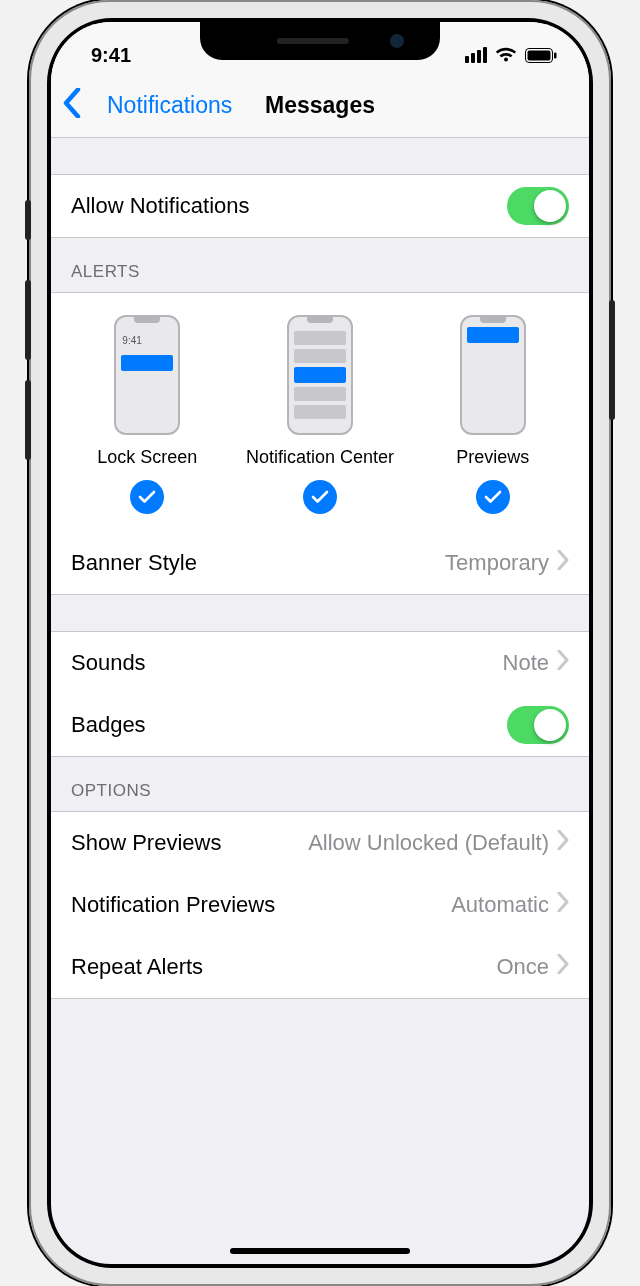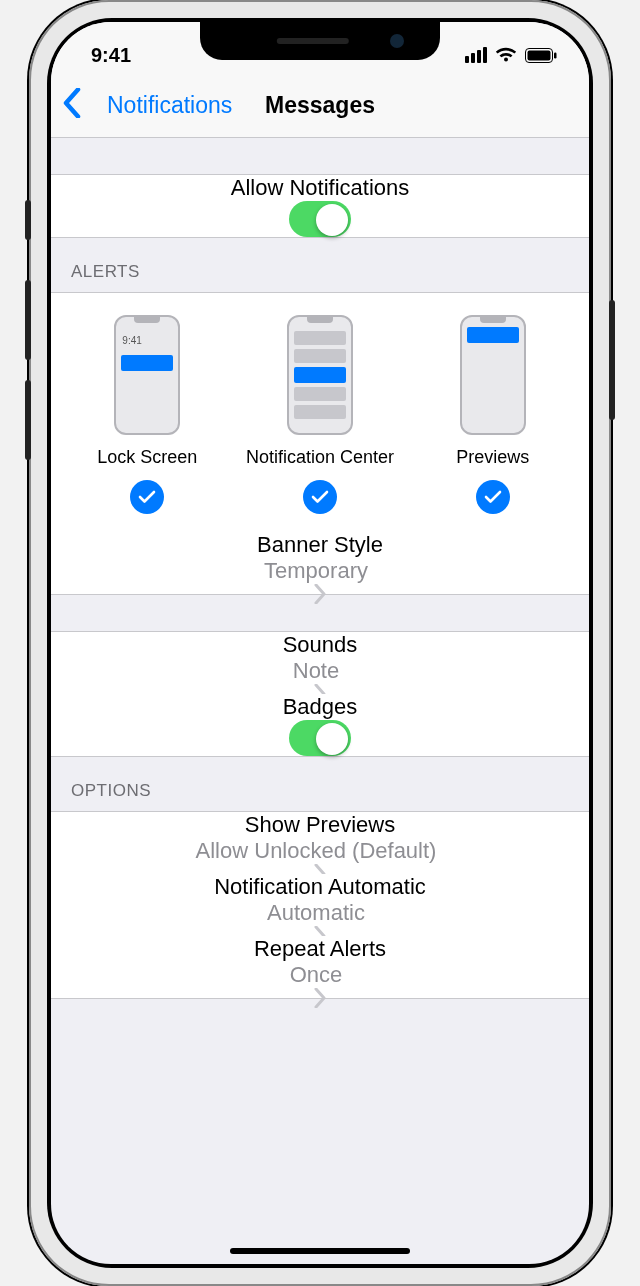--- a/index.html
+++ b/index.html
@@ -117,21 +117,20 @@
     letter-spacing: 0.5px;
   }
   .row {
     background: #fff;
     display: flex;
     align-items: center;
     padding: 0 20px;
     height: 62px;
     font-size: 22px;
     border-top: 0.5px solid #c8c8cc;
-    flex-direction: column;
   }
   .row:last-child { border-bottom: 0.5px solid #c8c8cc; }
   .group .row + .row { border-top: none; }
   .group .row:not(:last-child)::after{
     content:"";
     position:absolute;
     left:20px; right:0; bottom:0;
     height:0.5px; background:#c8c8cc;
   }
   .group .row{ position:relative; }
@@ -339,21 +338,21 @@
         <div class="group">
           <div class="row">
             <span class="label">Show Previews</span>
             <span class="spacer"></span>
             <span class="value">Allow Unlocked (Default)</span>
             <span class="chevron"><svg viewBox="0 0 12 20">
                   <path d="M2 1l8 9-8 9" stroke="#c7c7cc" stroke-width="3" fill="none" stroke-linecap="round" stroke-linejoin="round"></path>
                 </svg></span>
           </div>
           <div class="row">
-            <span class="label">Notification Automatic</span>
+            <span class="label">Notification Previews</span>
             <span class="spacer"></span>
             <span class="value">Automatic</span>
             <span class="chevron"><svg viewBox="0 0 12 20">
                   <path d="M2 1l8 9-8 9" stroke="#c7c7cc" stroke-width="3" fill="none" stroke-linecap="round" stroke-linejoin="round"></path>
                 </svg></span>
           </div>
           <div class="row">
             <span class="label">Repeat Alerts</span>
             <span class="spacer"></span>
             <span class="value">Once</span>

